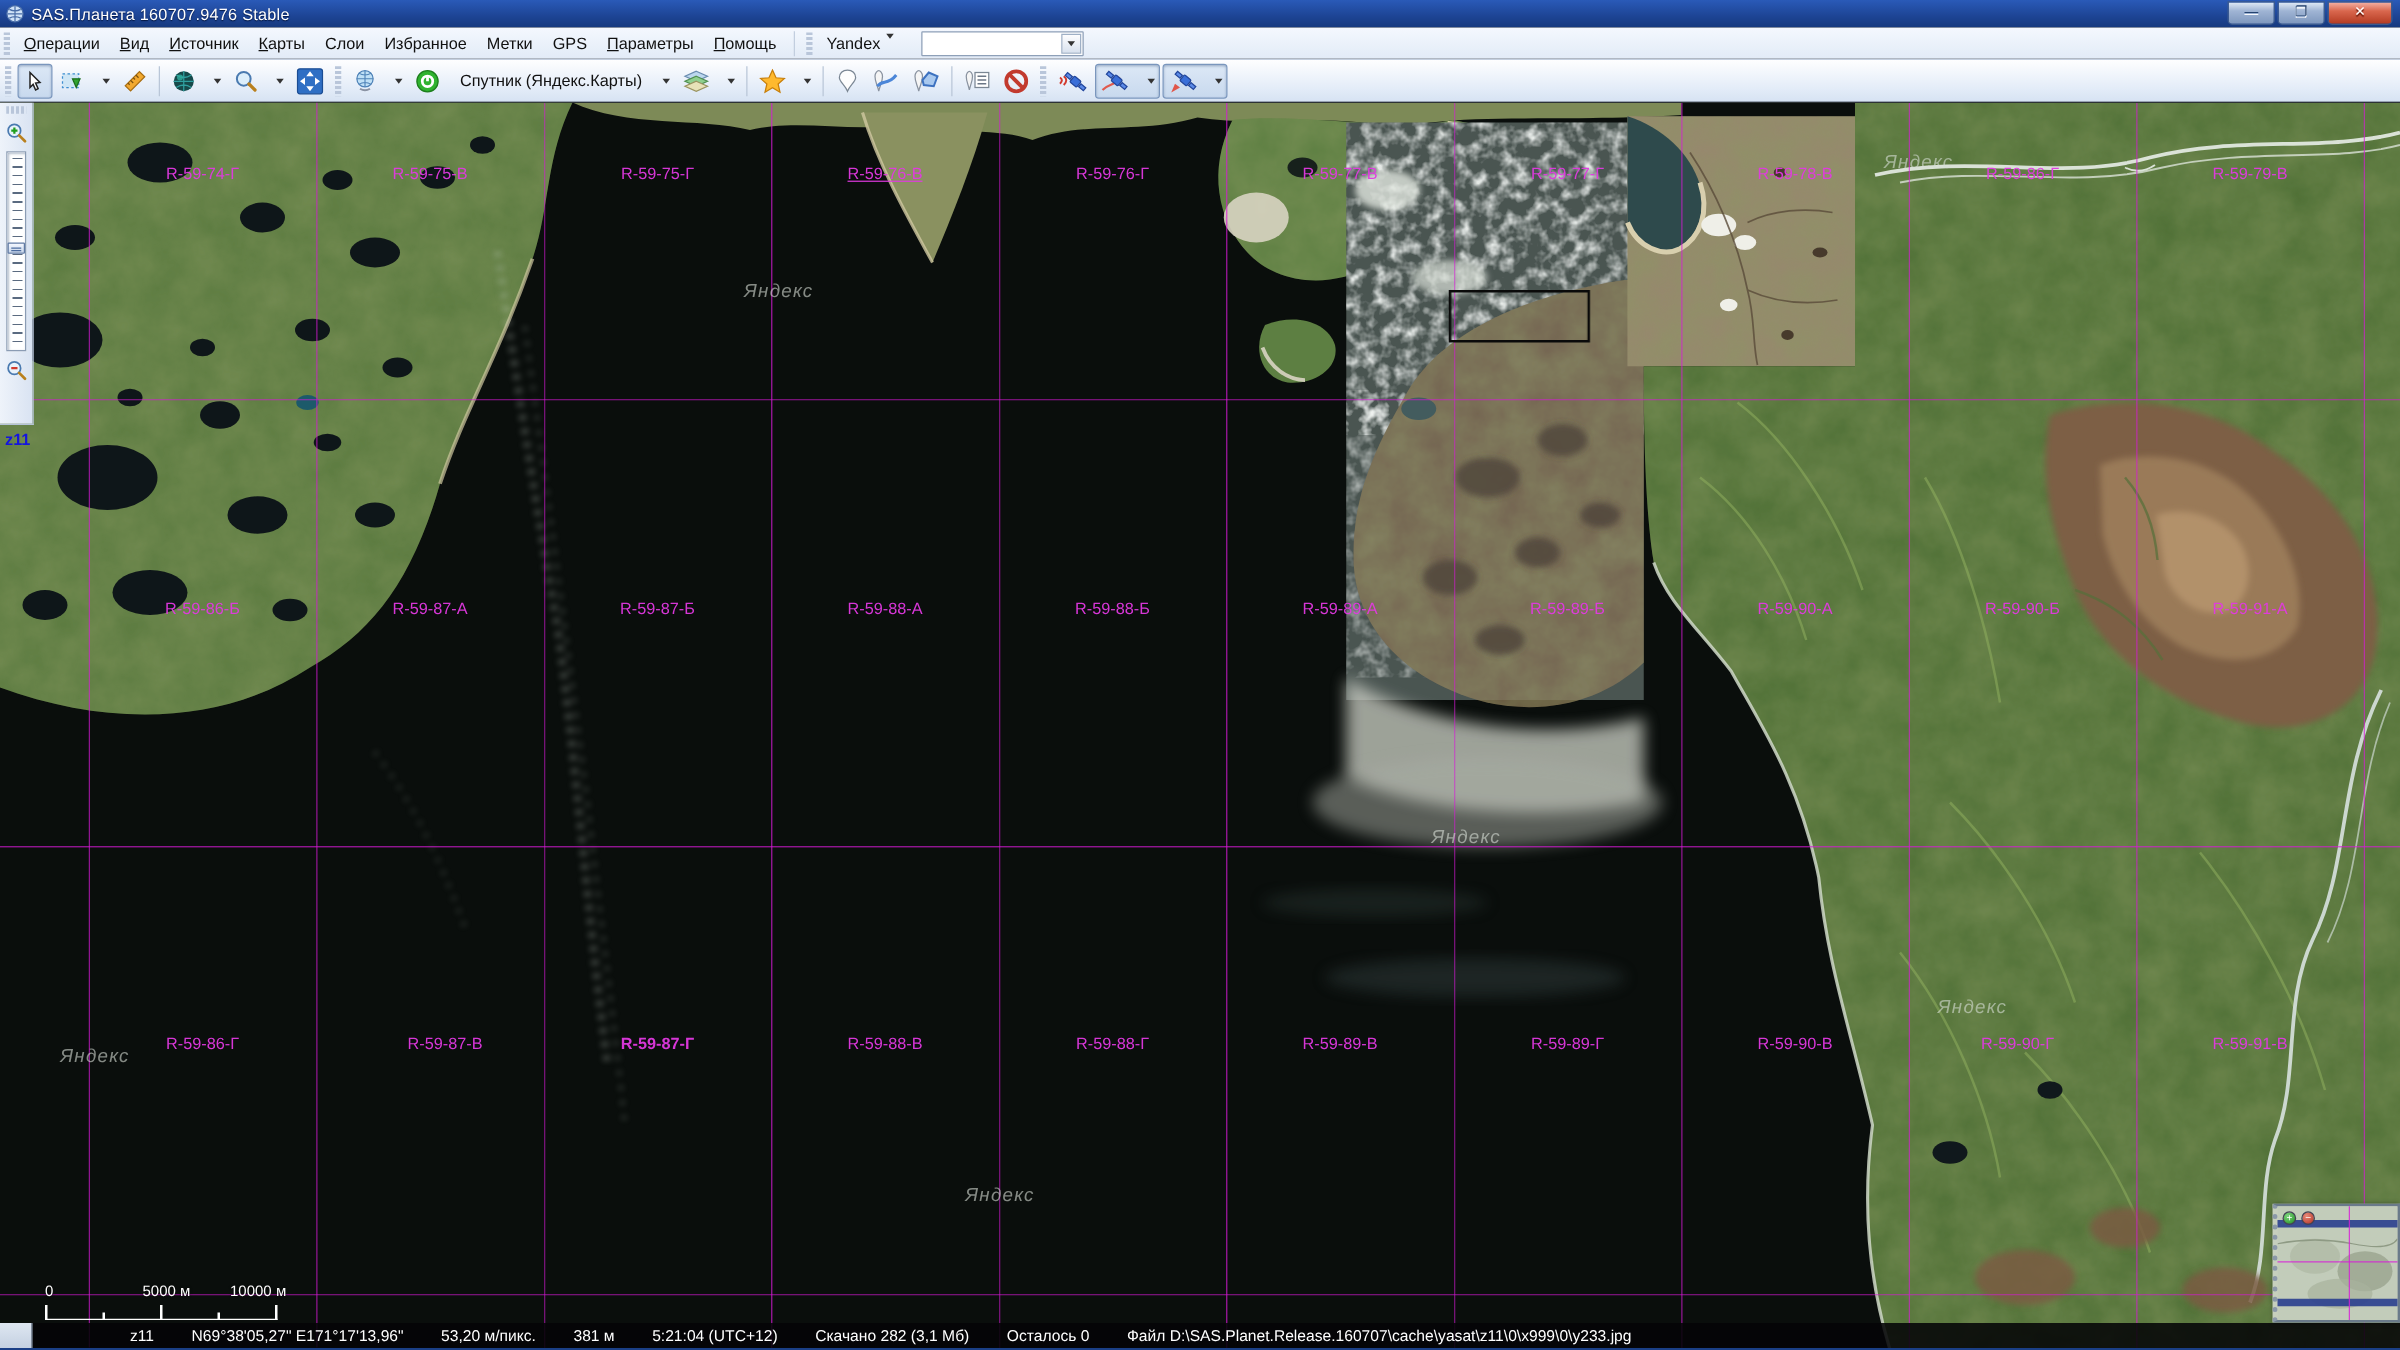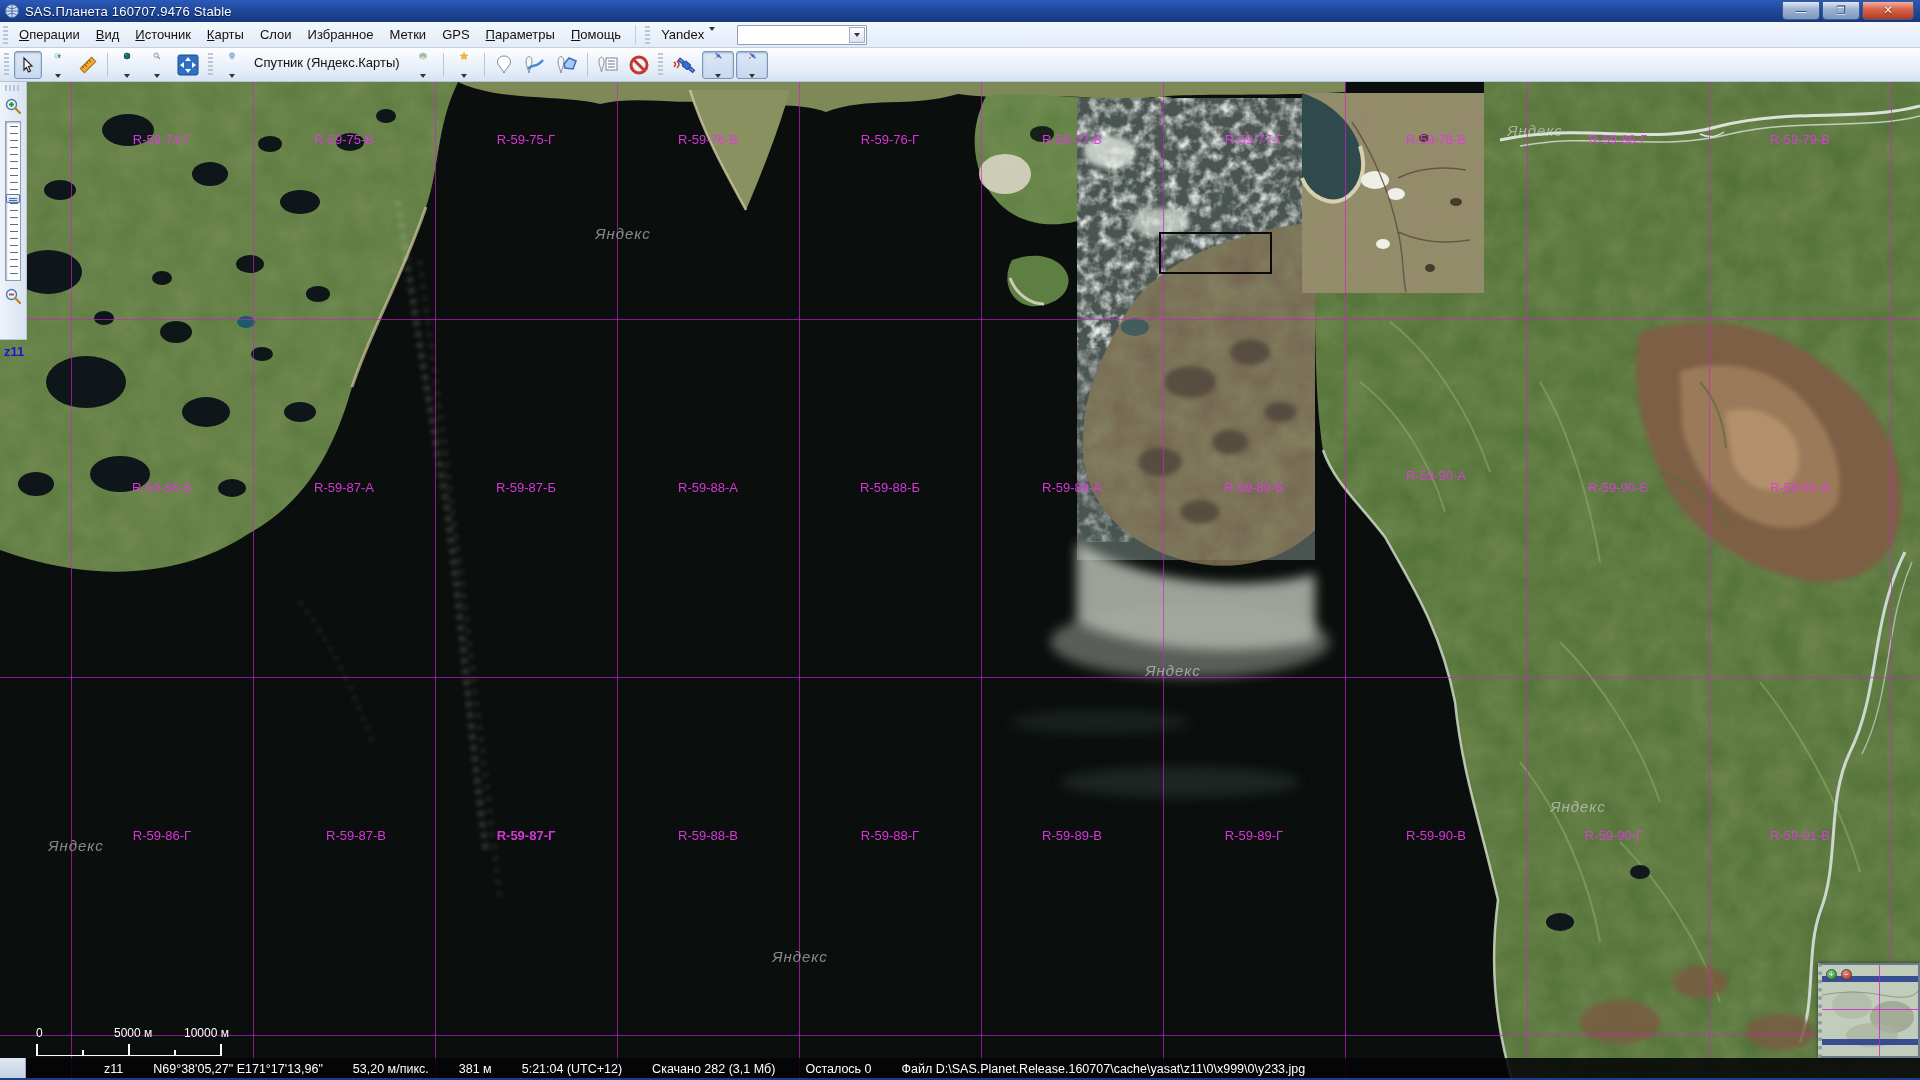--- a/index.html
+++ b/index.html
@@ -25,21 +25,21 @@
   .msep{width:1px;height:20px;background:#c2cedf;margin:0 6px;}
   .ybtn{padding:3px 8px;display:flex;align-items:flex-start;gap:5px;cursor:default;}
   .caret{width:0;height:0;border-left:3.5px solid transparent;border-right:3.5px solid transparent;border-top:4px solid #333;}
   .combo{width:130px;height:20px;background:#fff;border:1px solid #8ea0b8;border-radius:1px;margin-left:14px;position:relative;}
   .combo .cbtn{position:absolute;right:1px;top:1px;width:16px;height:16px;background:linear-gradient(#fdfdfe,#d9e2ef);
     border:1px solid #9fb0c6;display:flex;align-items:center;justify-content:center;}
   
   .toolbar{position:absolute;left:0;top:48px;width:1920px;height:34px;background:linear-gradient(#fefeff,#e3ecf8 70%,#d7e3f3);
     border-bottom:1px solid #b6c4d8;display:flex;align-items:center;font-size:13px;color:#111;}
   .tbtn{height:28px;min-width:28px;margin:0 1px;border:1px solid transparent;border-radius:3px;
-    display:flex;align-items:center;justify-content:center;gap:14px;padding:0 3px;cursor:pointer;flex-direction:column;}
+    display:flex;align-items:center;justify-content:center;gap:14px;padding:0 3px;cursor:pointer;}
   .tbtn.pressed{border-color:#7a96bd;background:linear-gradient(#dce8f6,#c8d9ee);box-shadow:inset 0 1px 2px rgba(30,60,110,.35);}
   .tsep{width:1px;height:24px;background:#b9c6d8;margin:0 4px;}
   .tgrip{width:5px;height:24px;margin:0 4px;background:repeating-linear-gradient(#b9c6da 0 2px,transparent 2px 4px);}
   .tlabel{font-size:13px;padding:0 2px;}
   
   .map{position:absolute;left:0;top:82px;width:1920px;height:998px;background:#0a0e0c;overflow:hidden;}
   .gridline-v{position:absolute;top:0;width:1px;height:998px;background:#d81ad8;opacity:.65;}
   .gridline-h{position:absolute;left:0;width:1920px;height:1px;background:#d81ad8;opacity:.65;}
   .gridlabel{position:absolute;transform:translate(-50%,-50%);color:#e239e2;font-size:13px;white-space:nowrap;opacity:.95;}
   .wmark{position:absolute;color:rgba(215,222,214,.6);font-size:15px;font-style:italic;letter-spacing:1px;transform:translate(-50%,-50%);}
@@ -448,35 +448,35 @@
         <div class="gridline-v" style="left: 1345px;"></div>
         <div class="gridline-v" style="left: 1527px;"></div>
         <div class="gridline-v" style="left: 1709px;"></div>
         <div class="gridline-v" style="left: 1891px;"></div>
         <div class="gridline-h" style="top: 237px;"></div>
         <div class="gridline-h" style="top: 595px;"></div>
         <div class="gridline-h" style="top: 953px;"></div>
         <span class="gridlabel" style="left: 162px; top: 57px;">R-59-74-Г</span>
         <span class="gridlabel" style="left: 344px; top: 57px;">R-59-75-В</span>
         <span class="gridlabel" style="left: 526px; top: 57px;">R-59-75-Г</span>
-        <span class="gridlabel" style="left: 708px; top: 57px;">R-59-76-В</span>
+        <span class="gridlabel" style="left: 708px; top: 57px; text-decoration: underline;">R-59-76-В</span>
         <span class="gridlabel" style="left: 890px; top: 57px;">R-59-76-Г</span>
         <span class="gridlabel" style="left: 1072px; top: 57px;">R-59-77-В</span>
         <span class="gridlabel" style="left: 1254px; top: 57px;">R-59-77-Г</span>
         <span class="gridlabel" style="left: 1436px; top: 57px;">R-59-78-В</span>
         <span class="gridlabel" style="left: 1618px; top: 57px;">R-59-86-Г</span>
         <span class="gridlabel" style="left: 1800px; top: 57px;">R-59-79-В</span>
         <span class="gridlabel" style="left: 162px; top: 405px;">R-59-86-Б</span>
         <span class="gridlabel" style="left: 344px; top: 405px;">R-59-87-А</span>
         <span class="gridlabel" style="left: 526px; top: 405px;">R-59-87-Б</span>
         <span class="gridlabel" style="left: 708px; top: 405px;">R-59-88-А</span>
         <span class="gridlabel" style="left: 890px; top: 405px;">R-59-88-Б</span>
         <span class="gridlabel" style="left: 1072px; top: 405px;">R-59-89-А</span>
         <span class="gridlabel" style="left: 1254px; top: 405px;">R-59-89-Б</span>
-        <span class="gridlabel" style="left: 1436px; top: 393px;">R-59-90-А</span>
+        <span class="gridlabel" style="left: 1436px; top: 405px;">R-59-90-А</span>
         <span class="gridlabel" style="left: 1618px; top: 405px;">R-59-90-Б</span>
         <span class="gridlabel" style="left: 1800px; top: 405px;">R-59-91-А</span>
         <span class="gridlabel" style="left: 162px; top: 753px;">R-59-86-Г</span>
         <span class="gridlabel" style="left: 356px; top: 753px;">R-59-87-В</span>
         <span class="gridlabel" style="left: 526px; top: 753px; font-weight: bold;">R-59-87-Г</span>
         <span class="gridlabel" style="left: 708px; top: 753px;">R-59-88-В</span>
         <span class="gridlabel" style="left: 890px; top: 753px;">R-59-88-Г</span>
         <span class="gridlabel" style="left: 1072px; top: 753px;">R-59-89-В</span>
         <span class="gridlabel" style="left: 1254px; top: 753px;">R-59-89-Г</span>
         <span class="gridlabel" style="left: 1436px; top: 753px;">R-59-90-В</span>

